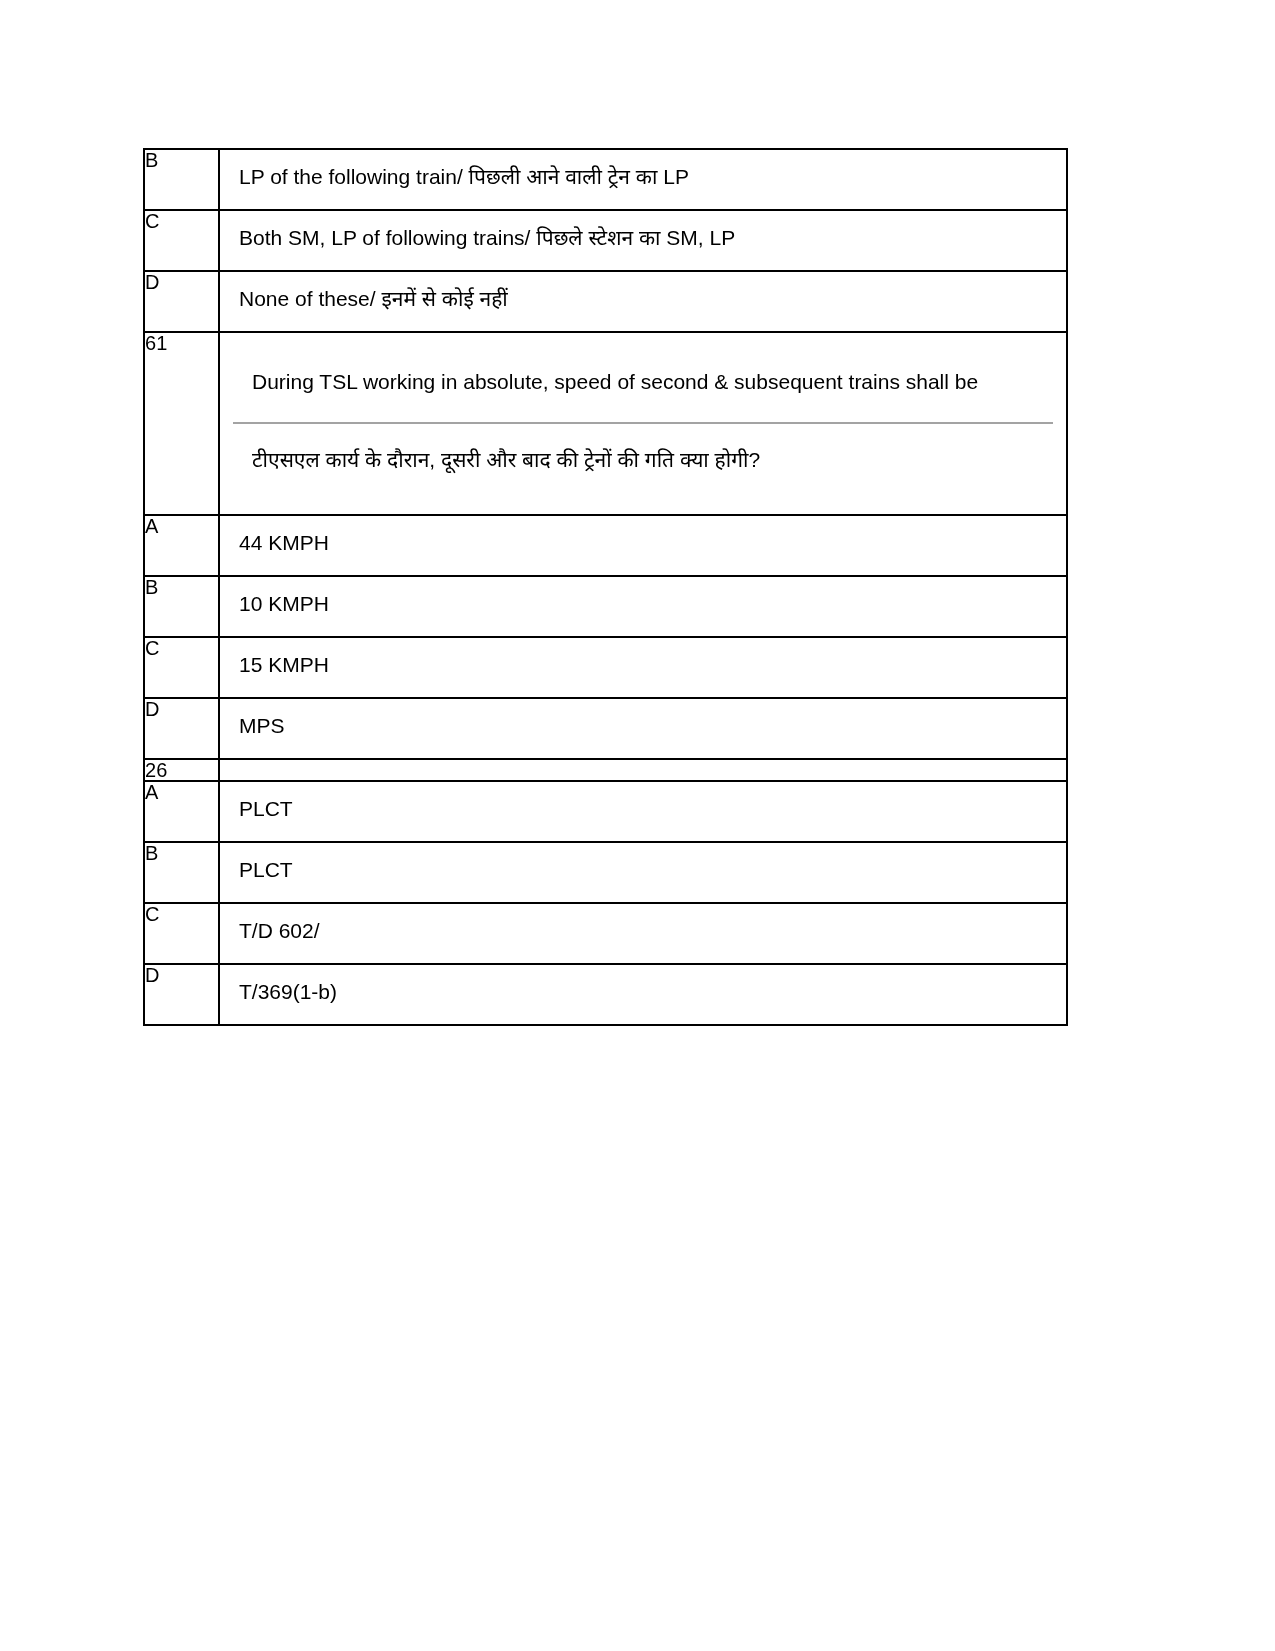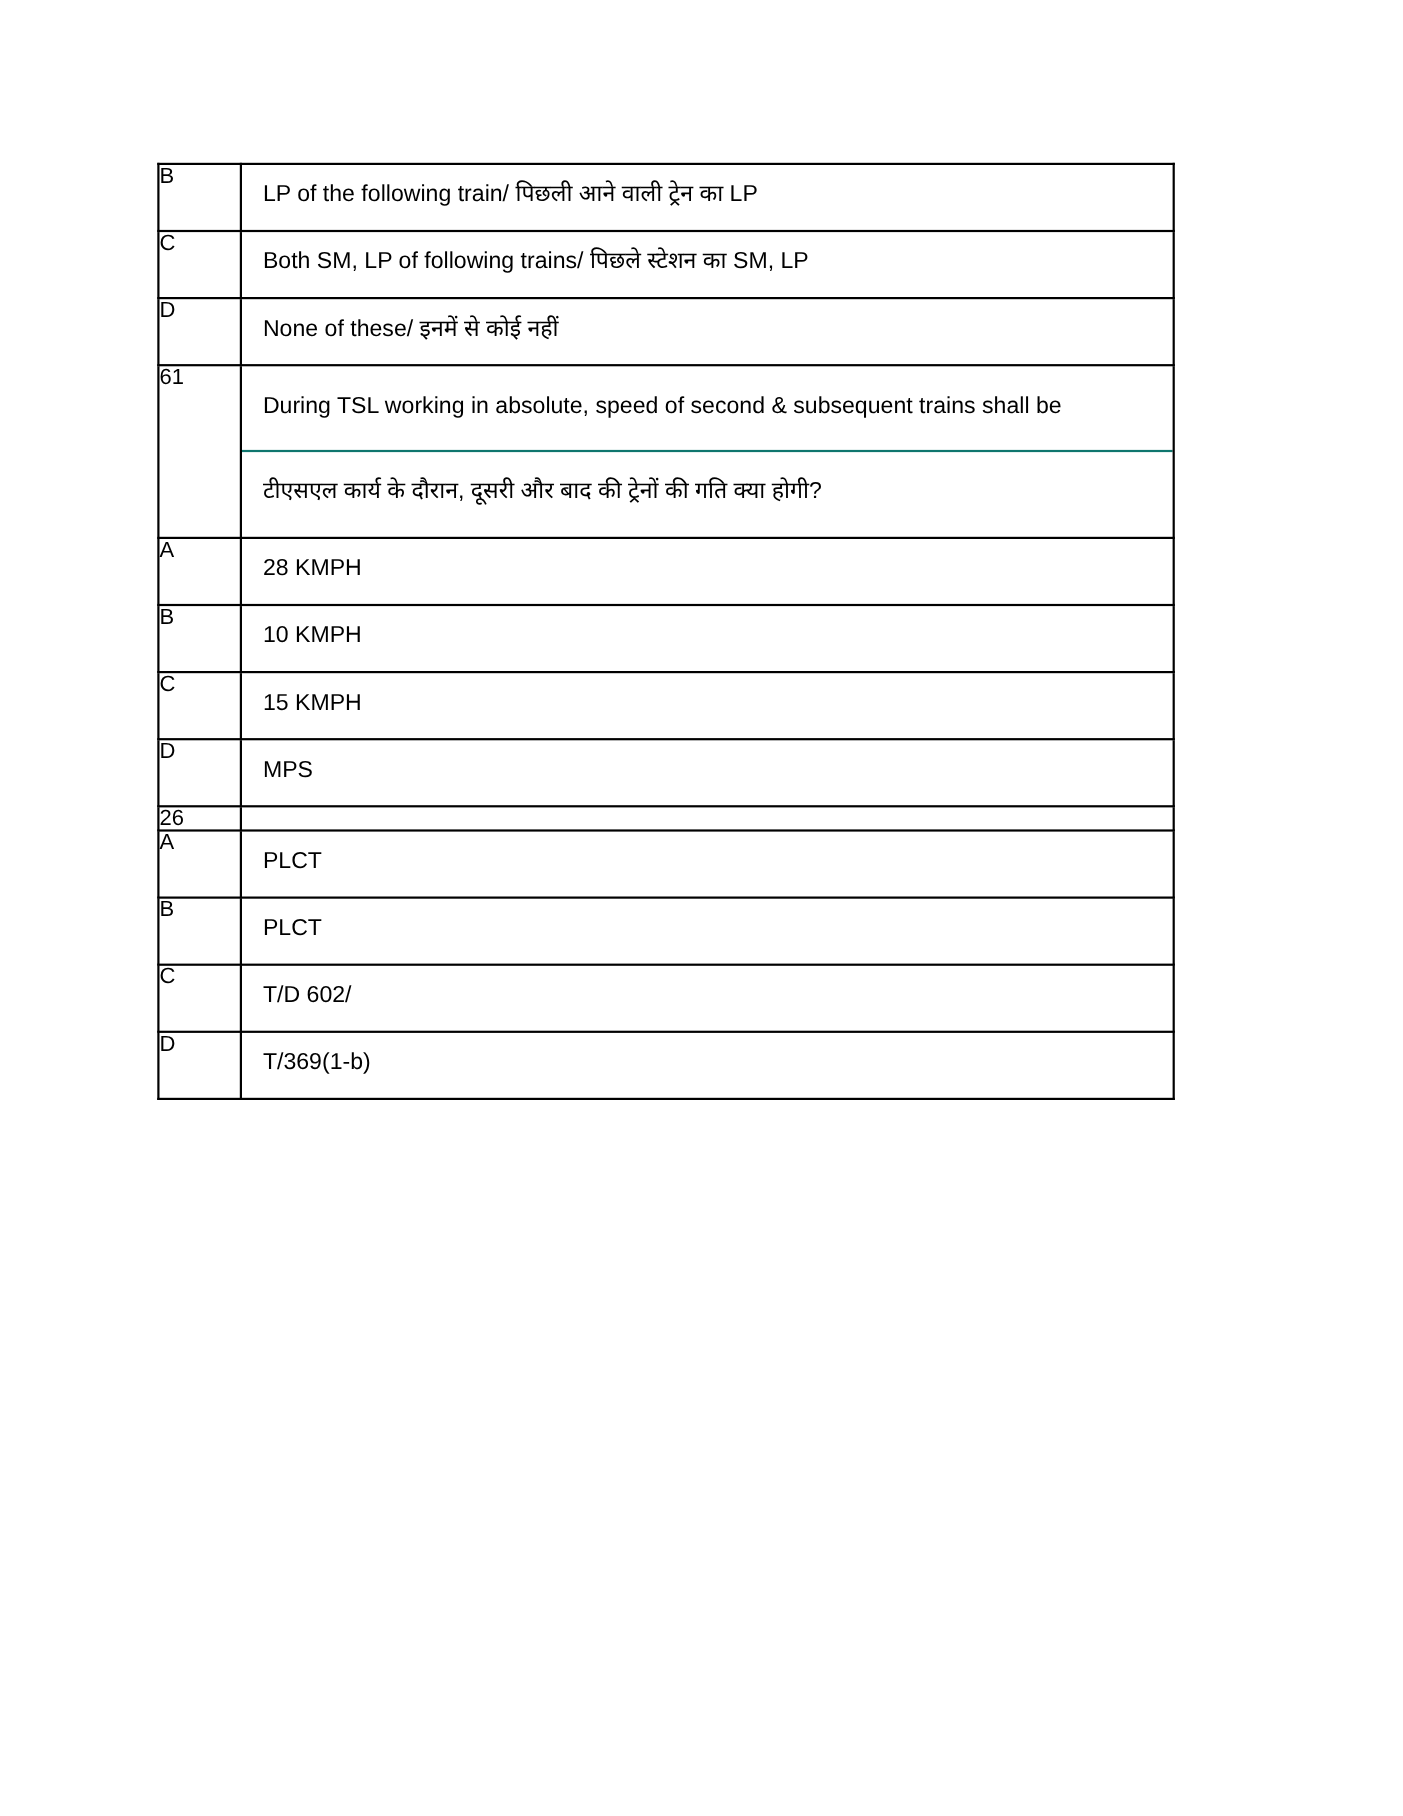--- a/index.html
+++ b/index.html
@@ -79,21 +79,21 @@
   .stacked {
     width: 100%;
     border-collapse: collapse;
     table-layout: fixed;
   }
   .stacked td {
     border: none;
     padding: 0;
   }
   .stacked tr.second td {
-    border-top: 2px solid #0f766e;
+    border-top: 2px solid #a3a3a3;
     margin-top: 24px;
   }
 
   .nowrap-block {
     white-space: normal;
     word-wrap: break-word;
   }
 </style>
 </head>
 <body>
@@ -117,37 +117,37 @@
         <td class="body-cell opt">Both SM, LP of following trains/ पिछले स्टेशन का SM, LP</td>
       </tr>
 
       <tr>
         <td class="label-cell">D</td>
         <td class="body-cell opt">None of these/ इनमें से कोई नहीं</td>
       </tr>
 
       <tr>
         <td class="label-cell">61</td>
-        <td class="body-cell" style="padding:0;">
+        <td class="body-cell" style="padding:13px;">
           <table class="stacked">
             <tbody>
               <tr>
                 <td class="body-cell stem nowrap-block">During TSL working in absolute, speed of second &amp; subsequent trains shall be</td>
               </tr>
               <tr class="second">
                 <td class="body-cell hindi nowrap-block">टीएसएल कार्य के दौरान, दूसरी और बाद की ट्रेनों की गति क्या होगी?</td>
               </tr>
             </tbody>
           </table>
         </td>
       </tr>
 
       <tr>
         <td class="label-cell">A</td>
-        <td class="body-cell opt">28 KMPH</td>
+        <td class="body-cell opt">44 KMPH</td>
       </tr>
 
       <tr>
         <td class="label-cell">B</td>
         <td class="body-cell opt">10 KMPH</td>
       </tr>
 
       <tr>
         <td class="label-cell">C</td>
         <td class="body-cell opt">15 KMPH</td>

